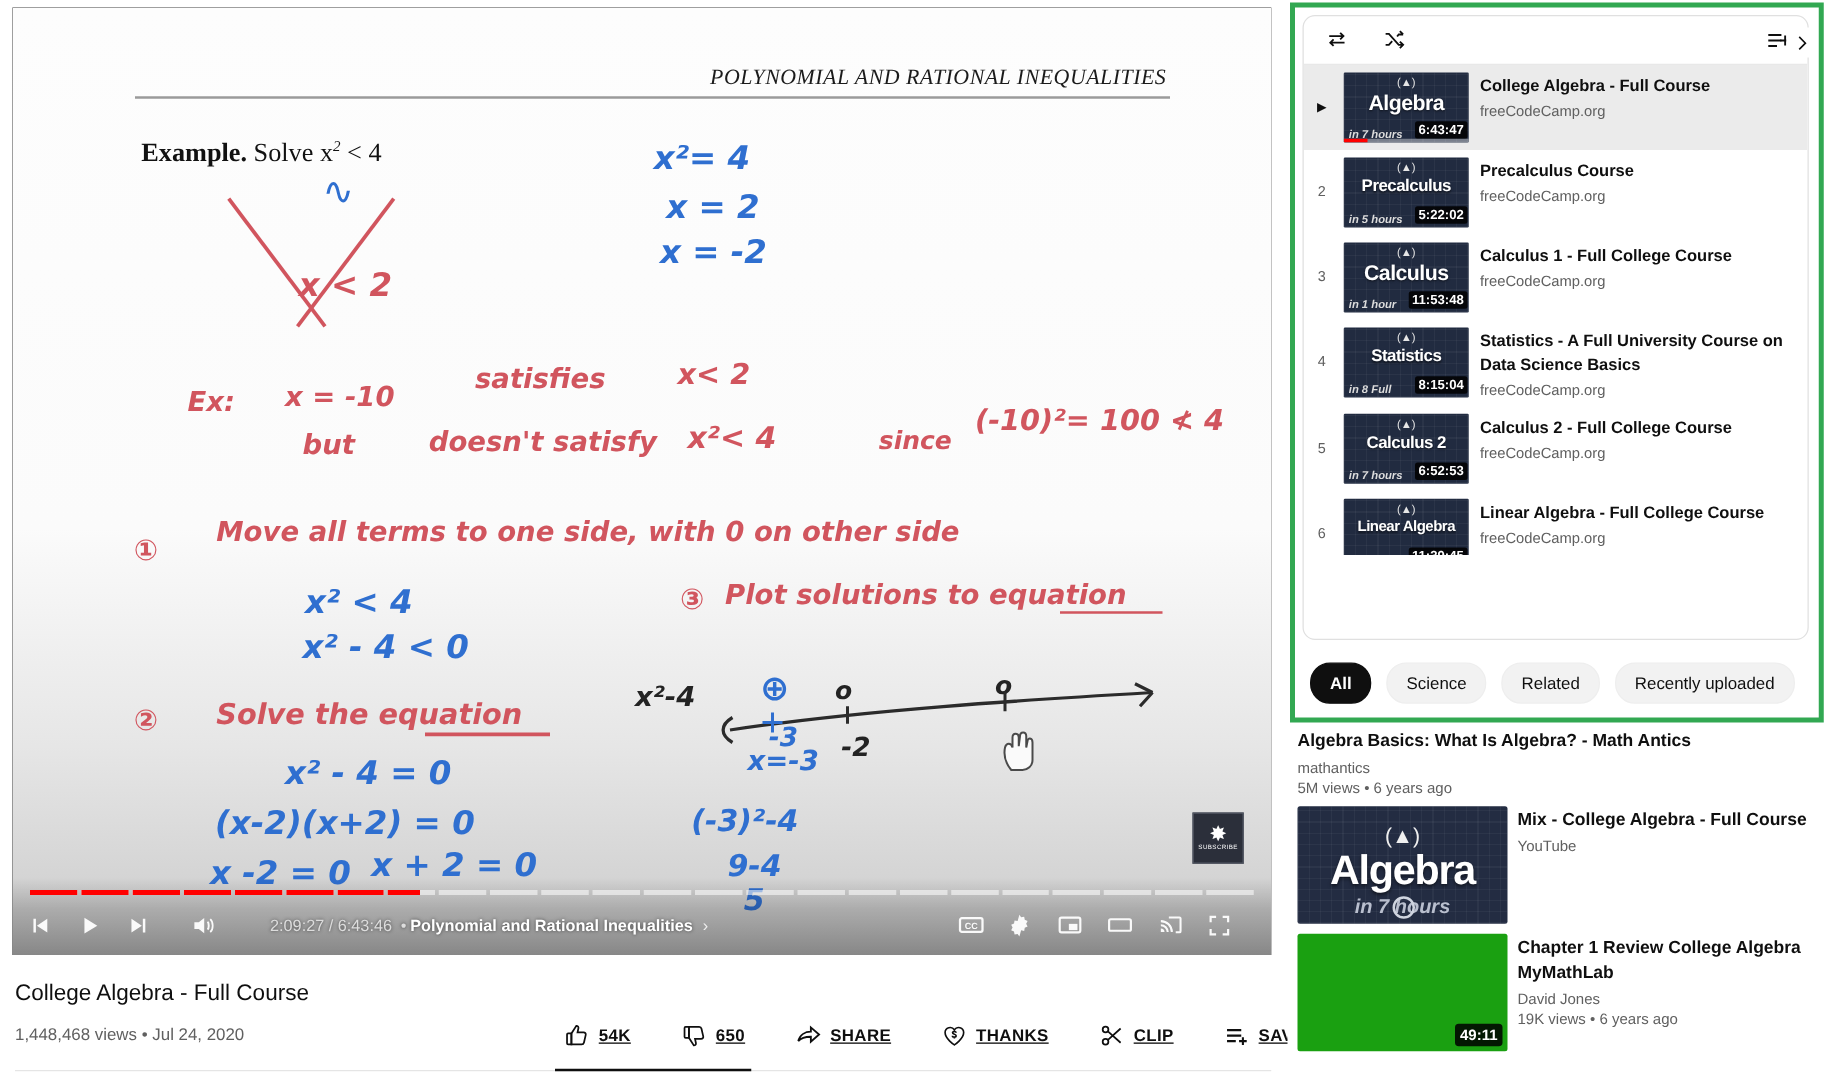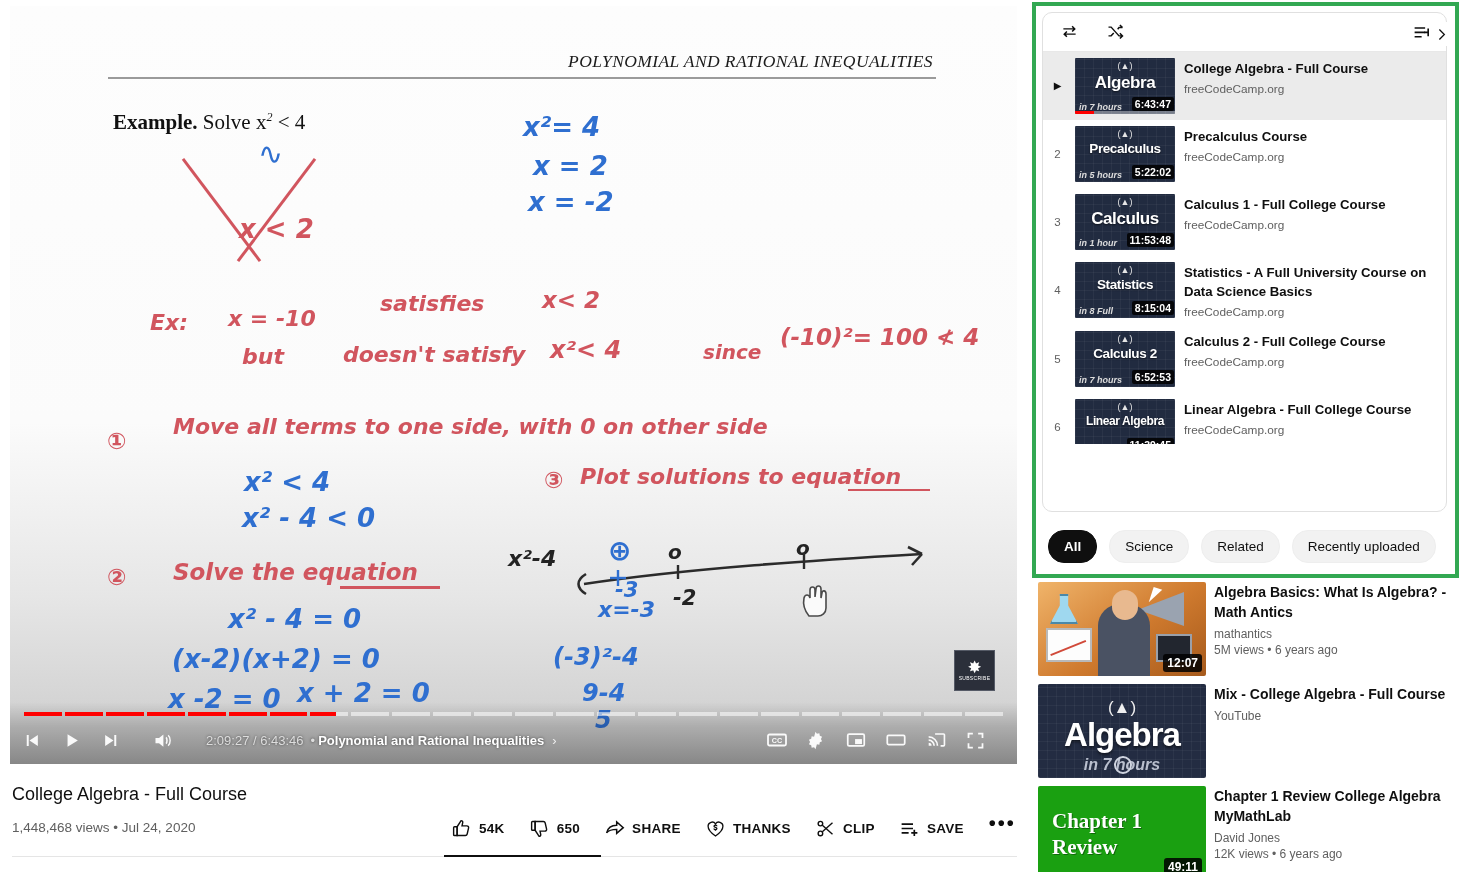--- a/index.html
+++ b/index.html
@@ -76,42 +76,42 @@
   .ctrl-row {
     position: absolute; left: 0; right: 0; bottom: 2px; height: 44px;
     display: flex; align-items: center; padding: 0 12px;
     color: #fff;
   }
   .cbtn {
     width: 40px; height: 40px; display: flex; align-items: center; justify-content: flex-start;
     cursor: pointer; opacity: .95;
   }
   .time-txt {
-    font-size: 13px; color: #ddd; margin-left: 14px; white-space: nowrap;
+    font-size: 13px; color: #ddd; margin-left: 24px; white-space: nowrap;
     text-shadow: 0 0 3px rgba(0,0,0,.6);
   }
   .chapter-txt {
     font-size: 13px; color: #fff; font-weight: bold; margin-left: 3px; white-space: nowrap;
     text-shadow: 0 0 3px rgba(0,0,0,.6);
   }
   .chev-right { font-size: 13px; color: #eee; margin-left: 8px; }
   .ctrl-spacer { flex: 1 1 auto; }
 
   
   .vid-title {
     position: absolute; left: 12px; top: 784px;
     font-size: 18px; color: #0f0f0f; font-weight: normal;
   }
   .vid-sub {
     position: absolute; left: 12px; top: 820px;
     font-size: 13.5px; color: #606060;
   }
   .actions {
     position: absolute; left: 440px; top: 812px;
-    display: flex; align-items: center; gap: 2px;
+    display: flex; align-items: center; gap: 18px; text-decoration: underline;
   }
   .act {
     display: flex; align-items: center; gap: 7px;
     padding: 6px 11px; font-size: 13.5px; font-weight: bold;
     color: #0f0f0f; letter-spacing: .3px; cursor: pointer;
   }
   .act .cnt { font-weight: bold; }
   .act.more { font-size: 20px; letter-spacing: 2px; padding: 0 12px 10px 12px; }
   .underline-bar {
     position: absolute; left: 444px; top: 855px; width: 157px; height: 2px; background: #0f0f0f;
@@ -685,32 +685,20 @@
         </div>
       <div class="chips-next">
         <svg width="17" height="17" viewBox="0 0 24 24" fill="none" stroke="#0f0f0f" stroke-width="1.8">
           <path d="M9 5l7 7-7 7"></path>
         </svg>
       </div>
     </div>
 
     <div class="recs" id="recs">
         <div class="rec">
-          <div class="rec-thumb t-mathantics">
-            <div class="ma-flask"></div>
-            <div class="ma-chart">
-              <i></i>
-            </div>
-            <div class="ma-ruler"></div>
-            <div class="ma-cursor"></div>
-            <div class="ma-laptop"></div>
-            <div class="ma-person"></div>
-            <div class="ma-head"></div>
-            <div class="rec-dur">12:07</div>
-          </div>
           <div class="rec-meta">
             <div class="rec-title">Algebra Basics: What Is Algebra? - Math Antics</div>
             <div class="rec-ch">mathantics</div>
             <div class="rec-stats">5M views • 6 years ago</div>
           </div>
         </div>
         <div class="rec">
           <div class="rec-thumb t-mix">
             <div class="thumb-grid"></div>
             <div class="mix-fcc">(▲)</div>
@@ -718,24 +706,23 @@
             <div class="mix-sub">in 7 hours</div>
             <div class="mix-play"></div>
           </div>
           <div class="rec-meta">
             <div class="rec-title">Mix - College Algebra - Full Course</div>
             <div class="rec-ch">YouTube</div>
           </div>
         </div>
         <div class="rec">
           <div class="rec-thumb t-chapter">
-            <div class="ch-word">Chapter 1 Review</div>
             <div class="rec-dur">49:11</div>
           </div>
           <div class="rec-meta">
             <div class="rec-title">Chapter 1 Review College Algebra MyMathLab</div>
             <div class="rec-ch">David Jones</div>
-            <div class="rec-stats">12K views • 6 years ago</div>
+            <div class="rec-stats">19K views • 6 years ago</div>
           </div>
         </div>
       </div>
   </div>
 </div>
 
 </body></html>

